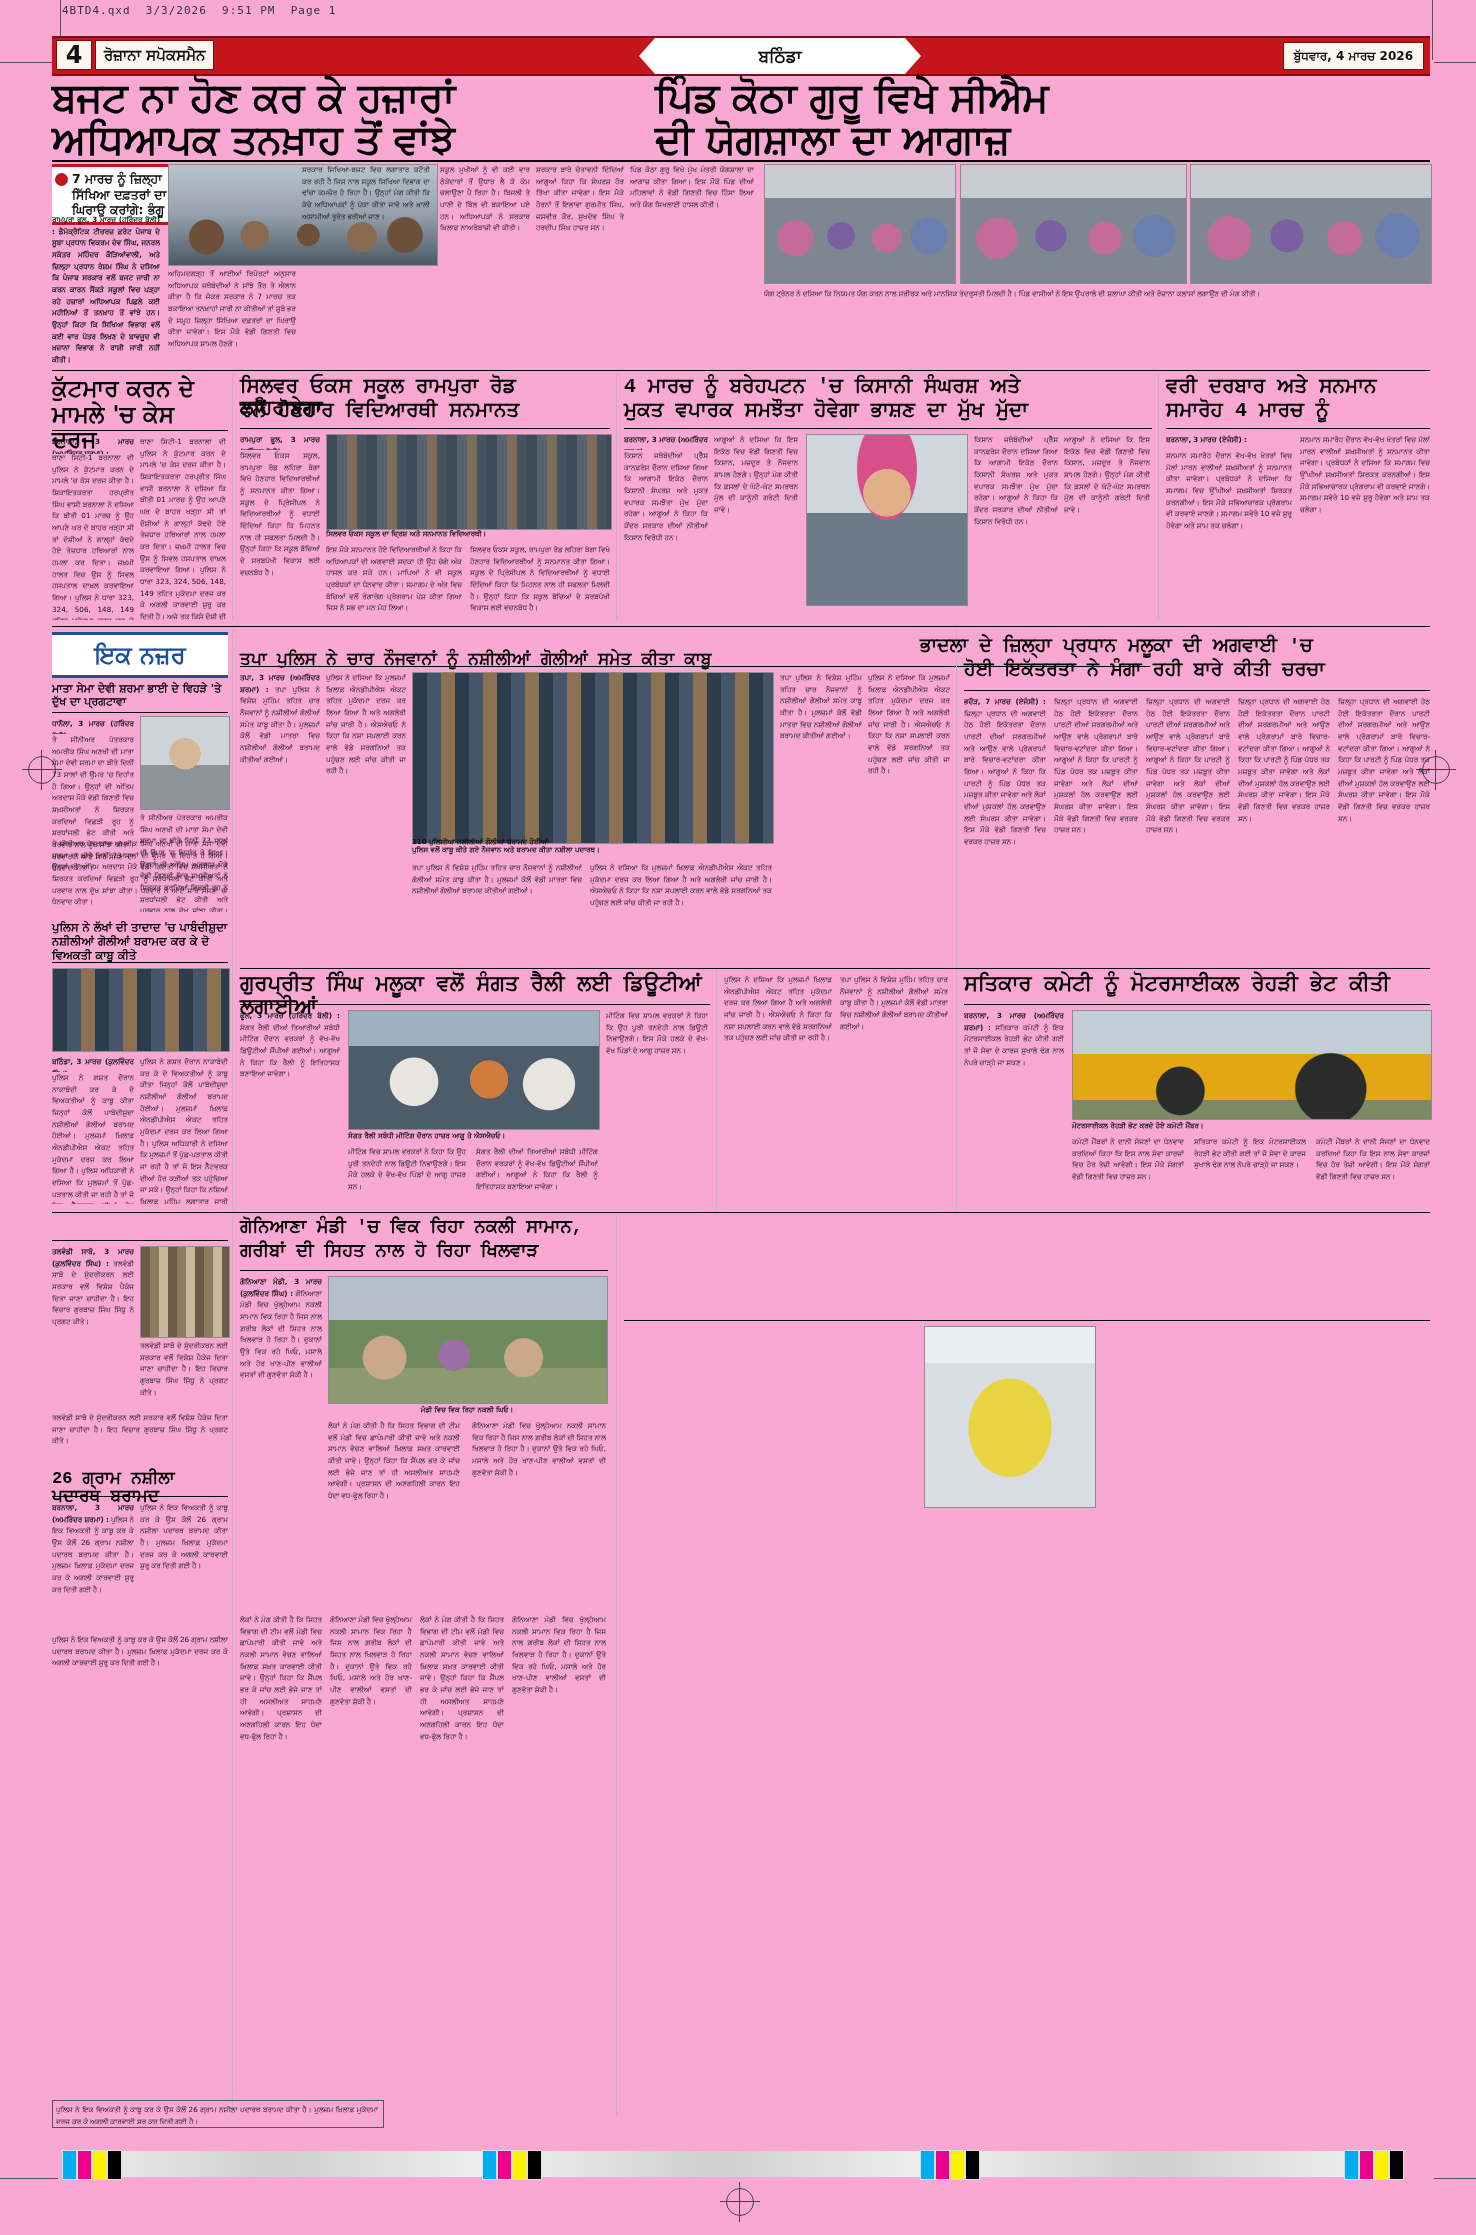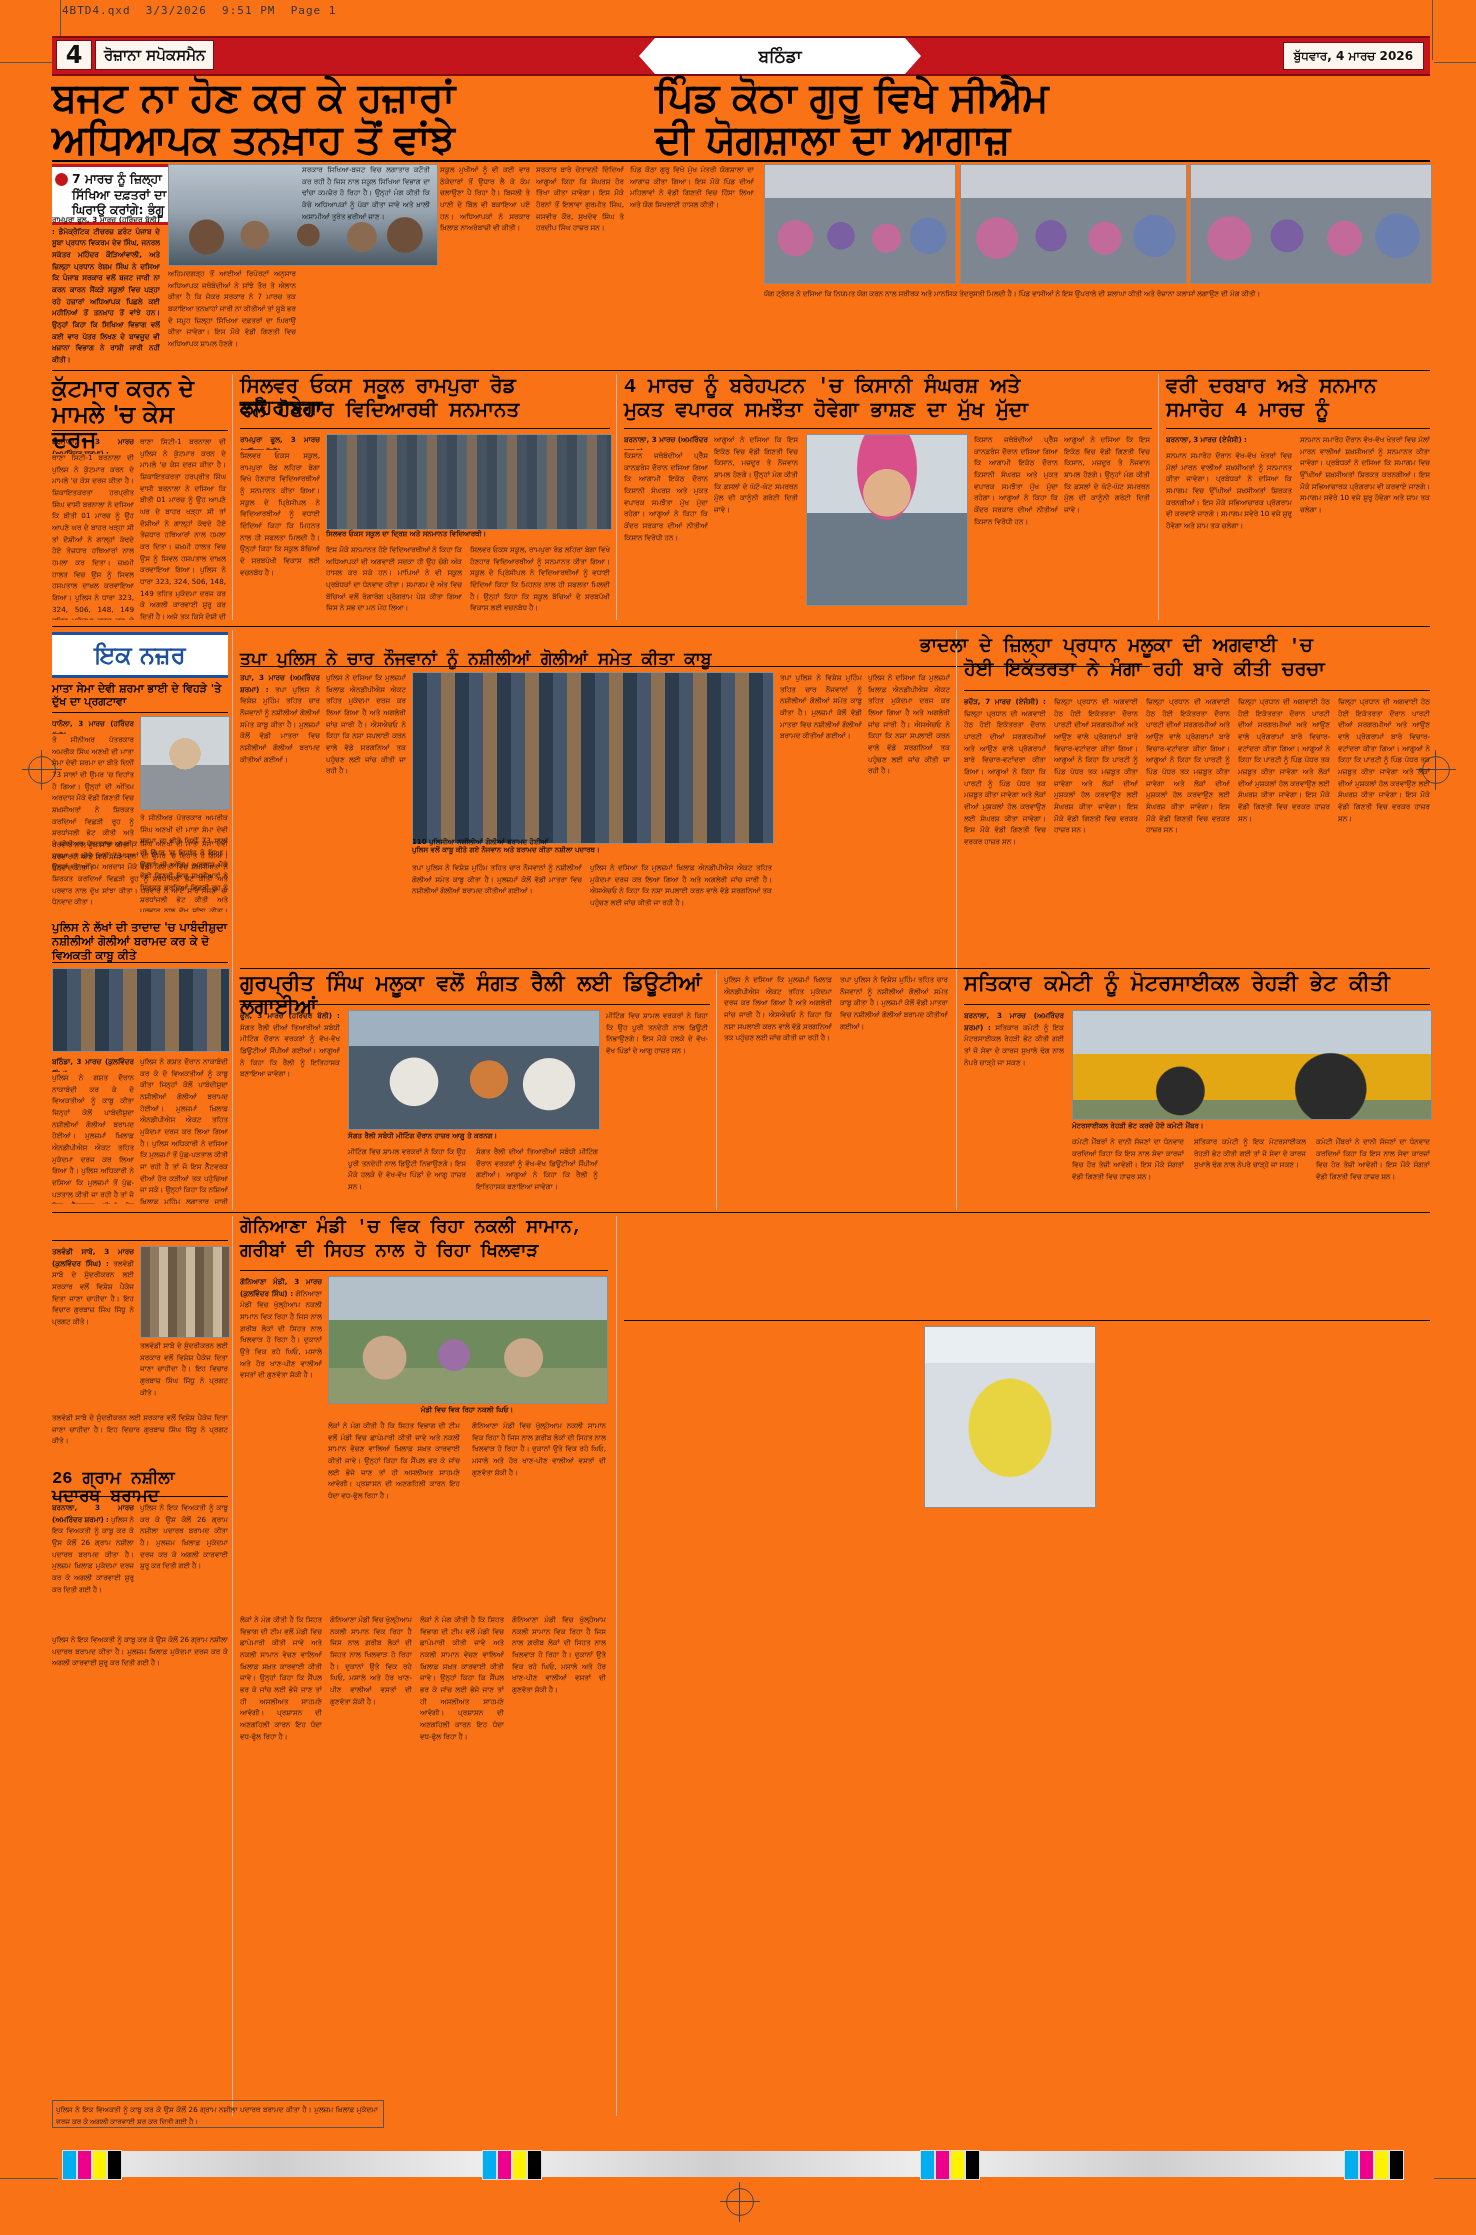--- a/index.html
+++ b/index.html
@@ -1,18 +1,18 @@
 <!DOCTYPE html>
 <html><head>
 <meta charset="utf-8">
 <style>
   html,body{margin:0;padding:0;background:#ffffff;}
   body{width:1476px;height:2235px;font-family:"DejaVu Sans","Liberation Sans",sans-serif;overflow:hidden;}
 
-  .page{position:relative;width:1476px;height:2235px;background:#f97316;}
+  .page{position:relative;width:1476px;height:2235px;background:#f9a8d4;}
 
   
   .slug{position:absolute;left:62px;top:4px;font-size:11px;color:#333;letter-spacing:1px;
         font-family:"DejaVu Sans Mono","Liberation Mono",monospace;white-space:pre;}
 
   
   .crop{position:absolute;background:#555;}
   .reg-circle{position:absolute;width:26px;height:26px;border:1px solid #444;border-radius:50%;}
   .reg-circle:before{content:"";position:absolute;left:12px;top:-7px;width:1px;height:40px;background:#444;}
   .reg-circle:after{content:"";position:absolute;top:12px;left:-7px;height:1px;width:40px;background:#444;}
@@ -273,21 +273,21 @@
 
   <div class="rule" style="left:240px;top:968px;width:1190px;"></div>
 
   <div class="hl h-sec2" style="position:absolute;left:240px;top:974px;width:470px;font-size:21px;">ਗੁਰਪ੍ਰੀਤ ਸਿੰਘ ਮਲੂਕਾ ਵਲੋਂ ਸੰਗਤ ਰੈਲੀ ਲਈ ਡਿਊਟੀਆਂ ਲਗਾਈਆਂ</div>
   <div class="rule" style="left:240px;top:1004px;width:470px;"></div>
   <div class="body-col" style="left:240px;top:1010px;width:100px;height:198px;">
     <span class="dateline">ਫੂਲ, 3 ਮਾਰਚ (ਹਰਿੰਦਰ ਬੱਲੀ) :</span>
     <span>ਸੰਗਤ ਰੈਲੀ ਦੀਆਂ ਤਿਆਰੀਆਂ ਸਬੰਧੀ ਮੀਟਿੰਗ ਦੌਰਾਨ ਵਰਕਰਾਂ ਨੂੰ ਵੱਖ-ਵੱਖ ਡਿਊਟੀਆਂ ਸੌਂਪੀਆਂ ਗਈਆਂ। ਆਗੂਆਂ ਨੇ ਕਿਹਾ ਕਿ ਰੈਲੀ ਨੂੰ ਇਤਿਹਾਸਕ ਬਣਾਇਆ ਜਾਵੇਗਾ।</span>
   </div>
   <div class="photo ph-stage" style="left:348px;top:1010px;width:250px;height:118px;"></div>
-  <div class="cap" style="left:348px;top:1132px;width:250px;">ਸੰਗਤ ਰੈਲੀ ਸਬੰਧੀ ਮੀਟਿੰਗ ਦੌਰਾਨ ਹਾਜ਼ਰ ਆਗੂ ਤੇ ਕਰਨਗ।</div>
+  <div class="cap" style="left:348px;top:1132px;width:250px;">ਸੰਗਤ ਰੈਲੀ ਸਬੰਧੀ ਮੀਟਿੰਗ ਦੌਰਾਨ ਹਾਜ਼ਰ ਆਗੂ ਤੇ ਐਸਐਚਓ।</div>
   <div class="body-col" style="left:348px;top:1146px;width:118px;height:62px;">ਮੀਟਿੰਗ ਵਿਚ ਸ਼ਾਮਲ ਵਰਕਰਾਂ ਨੇ ਕਿਹਾ ਕਿ ਉਹ ਪੂਰੀ ਤਨਦੇਹੀ ਨਾਲ ਡਿਊਟੀ ਨਿਭਾਉਣਗੇ। ਇਸ ਮੌਕੇ ਹਲਕੇ ਦੇ ਵੱਖ-ਵੱਖ ਪਿੰਡਾਂ ਦੇ ਆਗੂ ਹਾਜ਼ਰ ਸਨ।</div>
   <div class="body-col" style="left:476px;top:1146px;width:122px;height:62px;">ਸੰਗਤ ਰੈਲੀ ਦੀਆਂ ਤਿਆਰੀਆਂ ਸਬੰਧੀ ਮੀਟਿੰਗ ਦੌਰਾਨ ਵਰਕਰਾਂ ਨੂੰ ਵੱਖ-ਵੱਖ ਡਿਊਟੀਆਂ ਸੌਂਪੀਆਂ ਗਈਆਂ। ਆਗੂਆਂ ਨੇ ਕਿਹਾ ਕਿ ਰੈਲੀ ਨੂੰ ਇਤਿਹਾਸਕ ਬਣਾਇਆ ਜਾਵੇਗਾ।</div>
   <div class="body-col" style="left:606px;top:1010px;width:102px;height:198px;">ਮੀਟਿੰਗ ਵਿਚ ਸ਼ਾਮਲ ਵਰਕਰਾਂ ਨੇ ਕਿਹਾ ਕਿ ਉਹ ਪੂਰੀ ਤਨਦੇਹੀ ਨਾਲ ਡਿਊਟੀ ਨਿਭਾਉਣਗੇ। ਇਸ ਮੌਕੇ ਹਲਕੇ ਦੇ ਵੱਖ-ਵੱਖ ਪਿੰਡਾਂ ਦੇ ਆਗੂ ਹਾਜ਼ਰ ਸਨ।</div>
 
   <div class="vrule" style="left:716px;top:970px;height:240px;"></div>
 
   <div class="body-col" style="left:724px;top:974px;width:108px;height:234px;">ਪੁਲਿਸ ਨੇ ਦਸਿਆ ਕਿ ਮੁਲਜ਼ਮਾਂ ਖ਼ਿਲਾਫ਼ ਐਨਡੀਪੀਐਸ ਐਕਟ ਤਹਿਤ ਮੁਕੱਦਮਾ ਦਰਜ ਕਰ ਲਿਆ ਗਿਆ ਹੈ ਅਤੇ ਅਗਲੇਰੀ ਜਾਂਚ ਜਾਰੀ ਹੈ। ਐਸਐਚਓ ਨੇ ਕਿਹਾ ਕਿ ਨਸ਼ਾ ਸਪਲਾਈ ਕਰਨ ਵਾਲੇ ਵੱਡੇ ਸਰਗਨਿਆਂ ਤਕ ਪਹੁੰਚਣ ਲਈ ਜਾਂਚ ਕੀਤੀ ਜਾ ਰਹੀ ਹੈ।</div>
   <div class="body-col" style="left:840px;top:974px;width:108px;height:234px;">ਤਪਾ ਪੁਲਿਸ ਨੇ ਵਿਸ਼ੇਸ਼ ਮੁਹਿੰਮ ਤਹਿਤ ਚਾਰ ਨੌਜਵਾਨਾਂ ਨੂੰ ਨਸ਼ੀਲੀਆਂ ਗੋਲੀਆਂ ਸਮੇਤ ਕਾਬੂ ਕੀਤਾ ਹੈ। ਮੁਲਜ਼ਮਾਂ ਕੋਲੋਂ ਵੱਡੀ ਮਾਤਰਾ ਵਿਚ ਨਸ਼ੀਲੀਆਂ ਗੋਲੀਆਂ ਬਰਾਮਦ ਕੀਤੀਆਂ ਗਈਆਂ।</div>
 
   <div class="vrule" style="left:956px;top:970px;height:240px;"></div>

